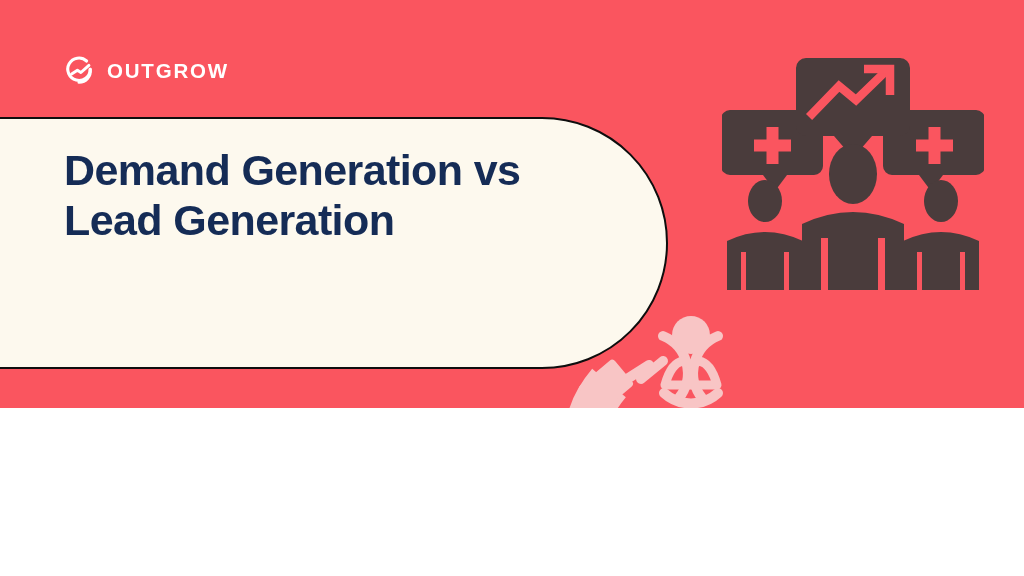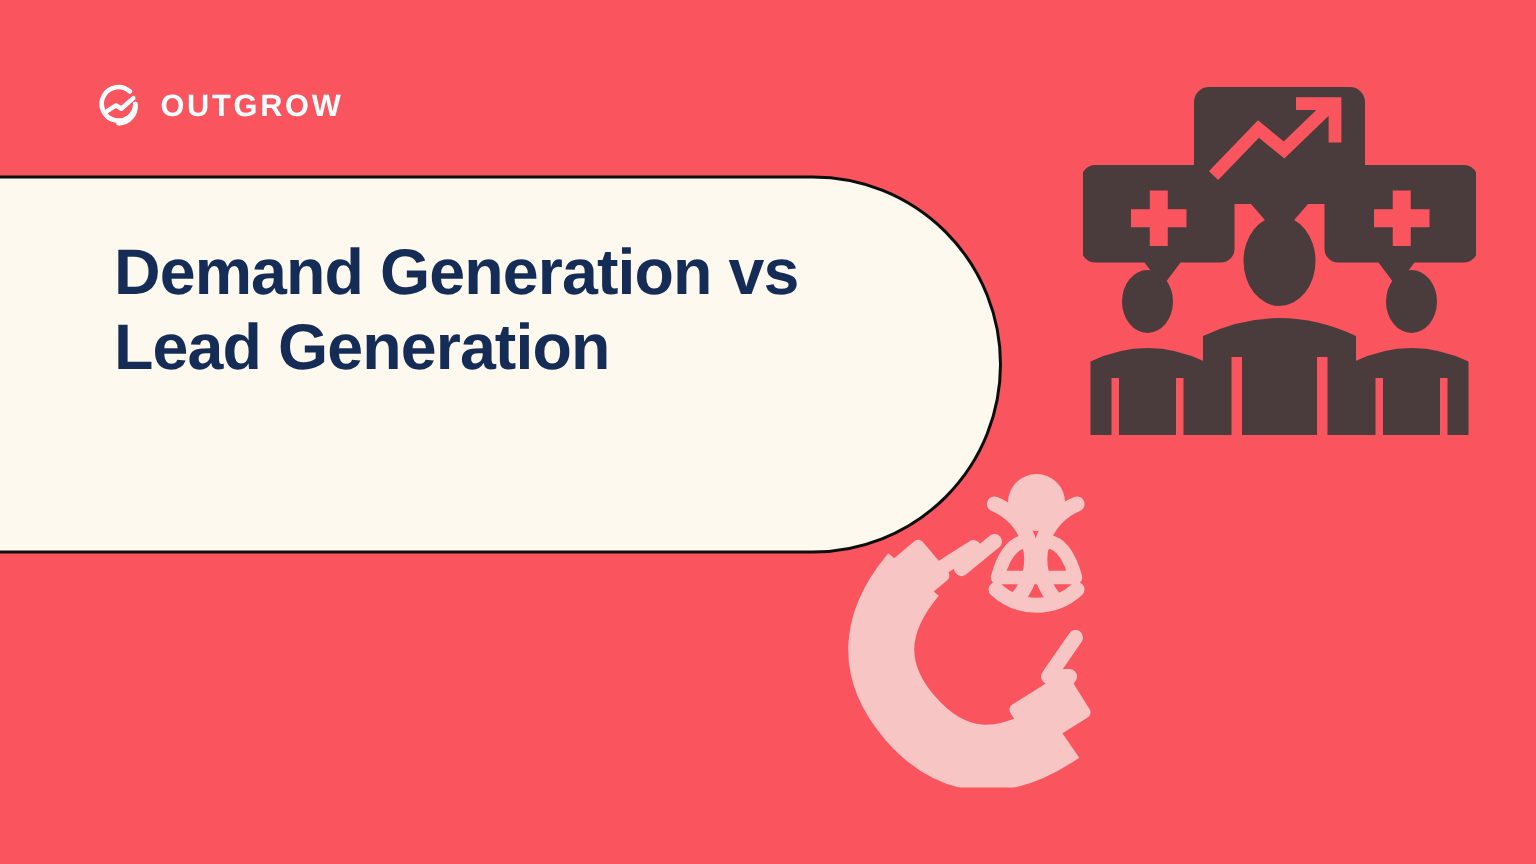--- a/index.html
+++ b/index.html
@@ -9,21 +9,21 @@
   body {
     width: 1024px;
     height: 576px;
     overflow: hidden;
     font-family: "Liberation Sans", sans-serif;
   }
 
   #banner {
     position: relative;
     width: 1024px;
-    height: 576px;
+    height: 408px;
     background: #FA555F;
     overflow: hidden;
   }
 
   
   #logo {
     position: absolute;
     left: 62px;
     top: 54px;
     display: flex;
@@ -63,21 +63,21 @@
     top: 26px;
     width: 560px;
   }
   #headline-title {
     color: #152C56;
     font-family: "Liberation Sans", sans-serif;
     font-size: 43px;
     font-weight: 700;
     line-height: 1.17;
     letter-spacing: -0.6px;
-    margin: 12px;
+    margin: 0;
     white-space: pre-line;
   }
   #headline-subtitle {
     color: #152C56;
     font-family: "Liberation Sans", sans-serif;
     font-size: 25.5px;
     font-weight: 700;
     line-height: 1.36;
     letter-spacing: -0.2px;
     margin: 28px 0 0 0;

